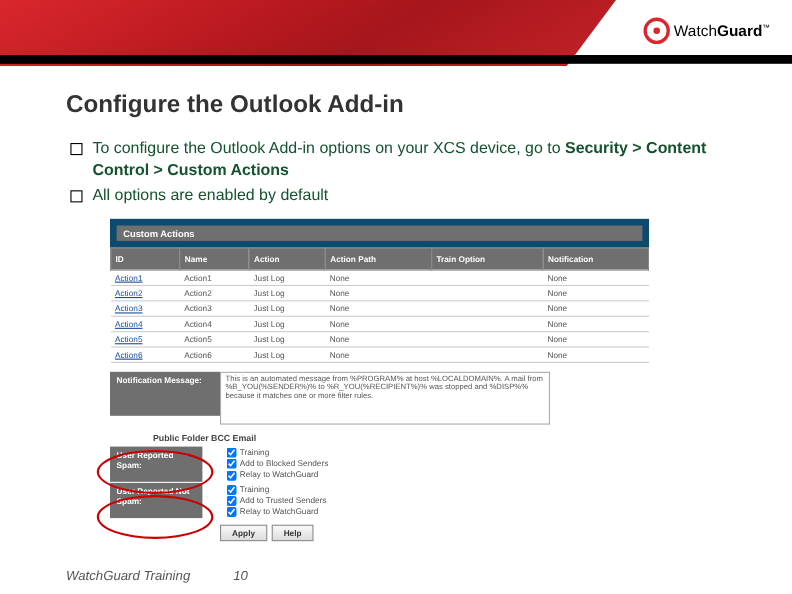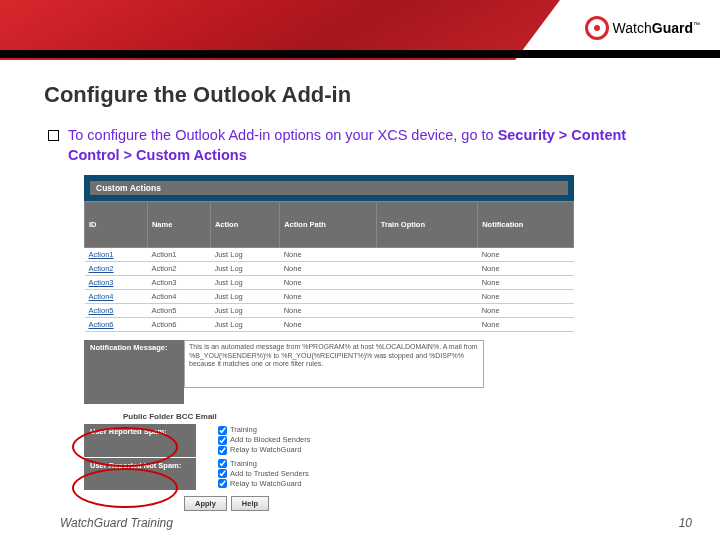--- a/index.html
+++ b/index.html
@@ -44,36 +44,36 @@
     background: #d9272d;
     border-radius: 50%;
     top: 50%; left: 50%;
     transform: translate(-50%, -50%);
   }
   .logo-text { font-size: 14px; }
   .logo-bold { font-weight: 700; }
   .logo-tm { font-size: 7px; vertical-align: super; }
   .content {
     position: absolute;
-    top: 82px; left: 44px; right: 40px;
+    top: 82px; left: 60px; right: 40px;
   }
   .title {
     font-size: 22px;
     font-weight: 700;
     color: #333;
     margin-bottom: 18px;
   }
   .bullets { list-style: none; }
   .bullets li {
     position: relative;
     padding-left: 24px;
     font-size: 14.5px;
     line-height: 1.35;
     margin-bottom: 4px;
-    color: #6d28d9;
+    color: #14532d;
   }
   .bullets li::before {
     content: "";
     position: absolute;
     left: 4px; top: 4px;
     width: 9px; height: 9px;
     border: 1.5px solid #000;
   }
   .bold { font-weight: 700; }
   .screenshot {
@@ -90,58 +90,58 @@
     font-size: 8.5px;
     padding: 2px 6px;
     border: 6px solid #0c4a6e;
   }
   .tbl { width: 100%; border-collapse: collapse; margin-bottom: 8px; }
   .tbl th {
     background: #6f6f6f;
     color: #fff;
     font-size: 7.5px;
     text-align: left;
-    padding: 18px 4px;
+    padding: 5px 4px;
     font-weight: 700;
     border: 1px solid #888;
   }
   .tbl td {
     font-size: 7.5px;
     padding: 2px 4px;
     border-bottom: 1px solid #ccc;
     color: #555;
   }
   .tbl td:first-child a { color: #1a4f99; text-decoration: underline; }
   .notif-row { display: flex; font-size: 7.5px; margin-top: 6px; }
   .notif-label {
     background: #6f6f6f;
     color: #fff;
     padding: 3px 6px;
     width: 100px;
     font-weight: 700;
-    height: 64px;
+    height: 40px;
   }
   .notif-box {
     border: 1px solid #aaa;
     width: 300px;
     height: 48px;
     padding: 2px 4px;
     font-size: 7px;
     color: #555;
     background: #fff;
     overflow: hidden;
     line-height: 1.2;
   }
   .settings { margin-top: 8px; }
   .settings-title { font-weight: 700; font-size: 8px; margin-bottom: 3px; color: #444; padding-left: 39px; }
   .settings-row { display: flex; align-items: stretch; margin-bottom: 1px; }
   .settings-row .lab {
     background: #6f6f6f;
     color: #fff;
-    width: 112px;
+    width: 84px;
     font-size: 7.5px;
     padding: 3px 6px;
     font-weight: 700;
   }
   .settings-row .opts {
     padding: 1px 6px;
     font-size: 7.5px;
     color: #555;
     display: flex;
     flex-direction: column;
@@ -159,24 +159,25 @@
     color: #333;
   }
   .callout {
     position: absolute;
     border: 2px solid #c00;
     border-radius: 50%;
   }
   .footer {
     position: absolute;
     bottom: 10px; left: 60px; right: 28px;
-    display: flex; justify-content: space-between;
+    display: flex; 
     font-size: 12px;
     font-style: italic;
     color: #555;
+    gap: 39px;
   }
 </style>
 </head>
 <body>
 
 <div class="header-red"></div>
 <div class="header-black"></div>
 
 <div class="logo">
   <div class="logo-ring"></div>
@@ -184,20 +185,21 @@
     <span>Watch</span><span class="logo-bold">Guard</span><span class="logo-tm">™</span>
   </div>
 </div>
 
 <div class="content">
   <div class="title">Configure the Outlook Add-in</div>
   <ul class="bullets">
     <li>
       <span>To configure the Outlook Add-in options on your XCS device, go to </span><span class="bold">Security &gt; Content Control &gt; Custom Actions</span>
     </li>
+    <li>All options are enabled by default</li>
   </ul>
 
   <div class="screenshot">
     <div class="section-head">Custom Actions</div>
     <table class="tbl">
       <thead>
         <tr>
           <th>ID</th>
           <th>Name</th>
           <th>Action</th>

